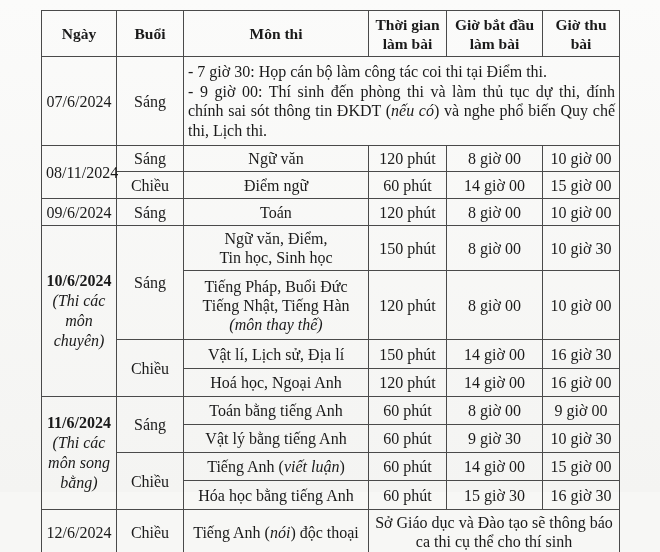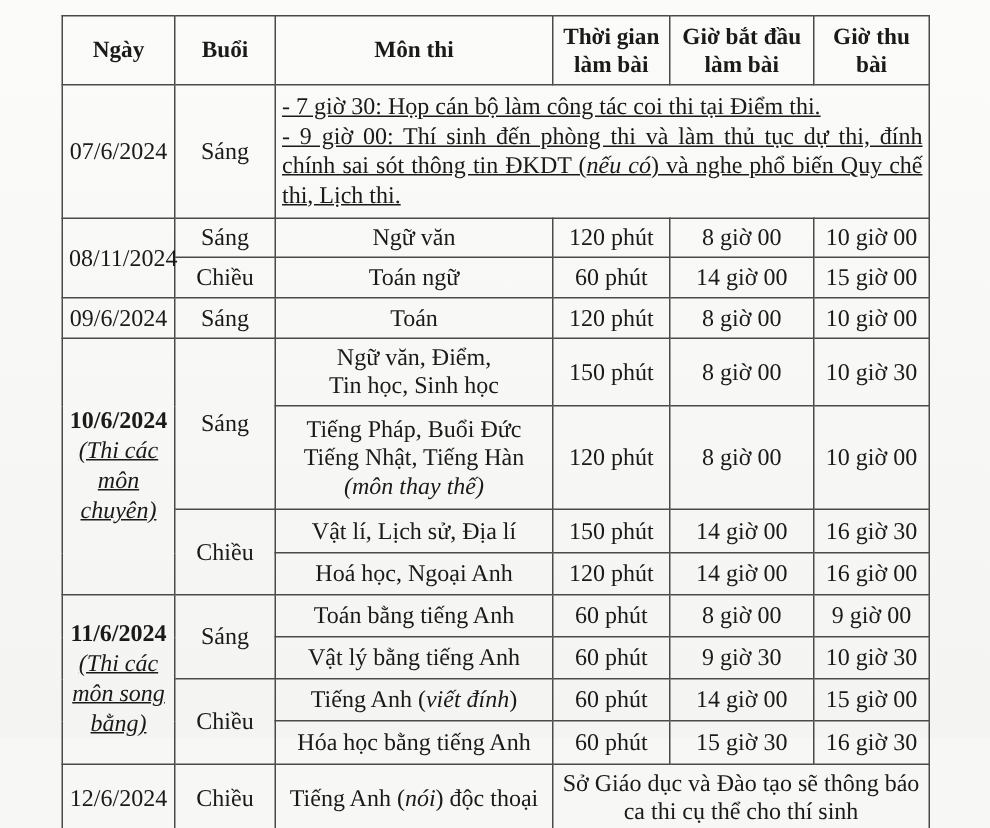--- a/index.html
+++ b/index.html
@@ -29,25 +29,24 @@
     line-height: 19px;
     font-weight: normal;
   }
   table.sched th { font-weight: bold; font-size: 15.5px; line-height: 19px; }
   .b { font-weight: bold; }
   .i { font-style: italic; }
   .note {
     text-align: justify !important;
     padding: 2px 4px !important;
     line-height: 19.5px !important;
-    text-decoration: underline;
   }
   .note p { margin: 0; }
   .date-cell { line-height: 20px !important; margin-left: 44px; }
-  .date-cell .sub { font-style: italic; font-weight: normal; display: block; text-decoration: underline; }
+  .date-cell .sub { font-style: italic; font-weight: normal; display: block; }
 </style>
 </head>
 <body>
 
 <div class="page">
 <table class="sched">
   <colgroup>
     <col style="width:75px">
         <col style="width:67px">
         <col style="width:185px">
@@ -79,21 +78,21 @@
     <tr style="height:26px">
       <td rowspan="2" class="b">08/11/2024</td>
       <td>Sáng</td>
       <td>Ngữ văn</td>
       <td>120 phút</td>
       <td>8 giờ 00</td>
       <td>10 giờ 00</td>
     </tr>
     <tr style="height:27px">
       <td>Chiều</td>
-      <td>Toán ngữ</td>
+      <td>Điểm ngữ</td>
       <td>60 phút</td>
       <td>14 giờ 00</td>
       <td>15 giờ 00</td>
     </tr>
 
     <tr style="height:27px">
       <td class="b">09/6/2024</td>
       <td>Sáng</td>
       <td>Toán</td>
       <td>120 phút</td>
@@ -151,21 +150,21 @@
       <td>9 giờ 00</td>
     </tr>
     <tr style="height:28px">
       <td>Vật lý bằng tiếng Anh</td>
       <td>60 phút</td>
       <td>9 giờ 30</td>
       <td>10 giờ 30</td>
     </tr>
     <tr style="height:28px">
       <td rowspan="2">Chiều</td>
-      <td><span>Tiếng Anh (</span><span class="i">viết đính</span><span>)</span></td>
+      <td><span>Tiếng Anh (</span><span class="i">viết luận</span><span>)</span></td>
       <td>60 phút</td>
       <td>14 giờ 00</td>
       <td>15 giờ 00</td>
     </tr>
     <tr style="height:29px">
       <td>Hóa học bằng tiếng Anh</td>
       <td>60 phút</td>
       <td>15 giờ 30</td>
       <td>16 giờ 30</td>
     </tr>

